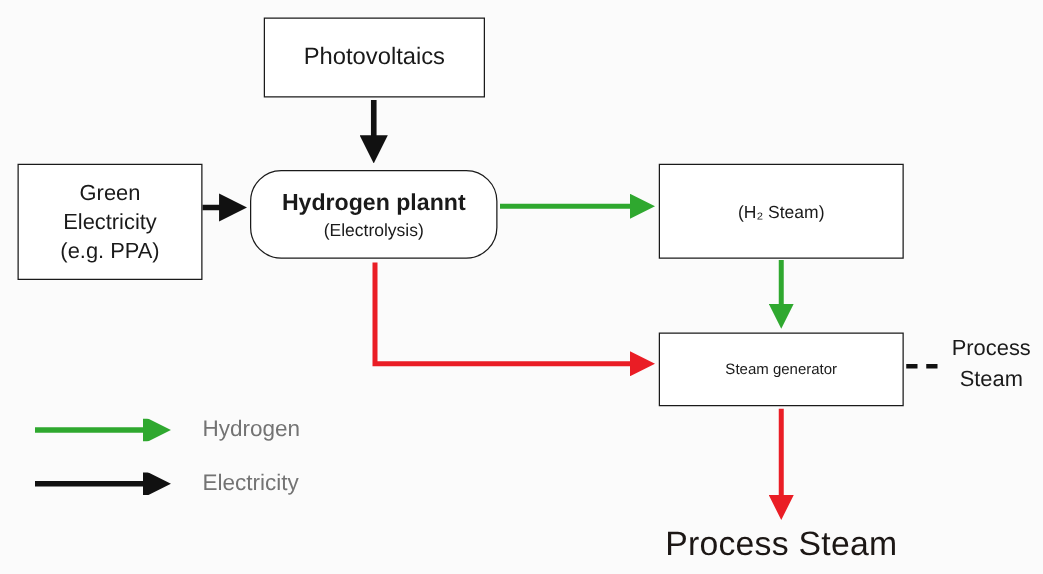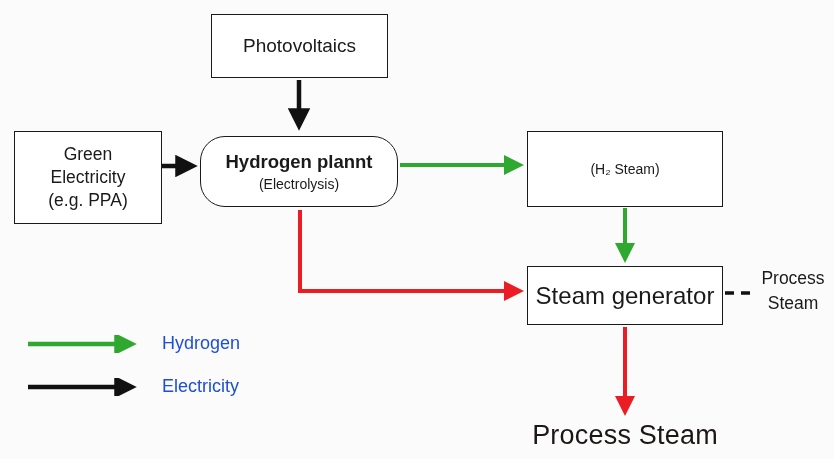--- a/index.html
+++ b/index.html
@@ -40,21 +40,21 @@
     font-size:27px;font-weight:400;
     color:#1c1715;
     text-align:center;
     letter-spacing:0.2px;
   }
   .legend-row{
     position:absolute;z-index:2;
     display:flex;align-items:center;gap:14px;
   }
   .legend-label{
-    font-size:18px;color:#1d4ed8;
+    font-size:18px;color:#737373;
   }
 </style>
 </head>
 <body>
 
 <div class="canvas">
 
   <svg class="overlay" width="834" height="459" viewBox="0 0 834 459">
     <defs>
       <marker id="mk-green" viewBox="0 0 10 10" refX="7" refY="5" markerWidth="5" markerHeight="5" orient="auto">
@@ -96,21 +96,21 @@
   <div class="box" style="left:200px;top:136px;width:198px;height:71px;border-radius:25px;">
     <div class="t-bold">Hydrogen plannt</div>
     <div class="t-sub">(Electrolysis)</div>
   </div>
 
   <div class="box" style="left:527px;top:131px;width:196px;height:76px;">
     <div class="t-sub">(H₂ Steam)</div>
   </div>
 
   <div class="box" style="left:527px;top:266px;width:196px;height:59px;">
-    <div class="t-main" style="font-size:24px;">Steam generator</div>
+    <div class="t-main" style="font-size:12px;">Steam generator</div>
   </div>
 
   <div class="side-label" style="left:757px;top:266px;width:72px;">Process Steam</div>
 
   <div class="bottom-label" style="left:505px;top:420px;width:240px;">Process Steam</div>
 
   <div class="legend-row" style="left:26px;top:333px;">
     <svg width="122" height="18">
       <line x1="2" y1="9" x2="104" y2="9" stroke-width="4.5" marker-end="url(#mk-green)" stroke="#2fa82f"></line>
     </svg>

